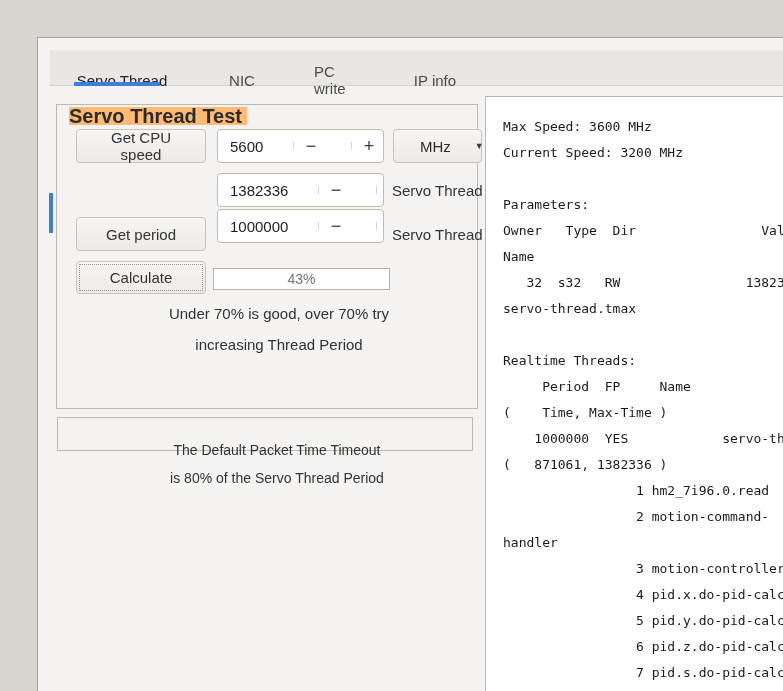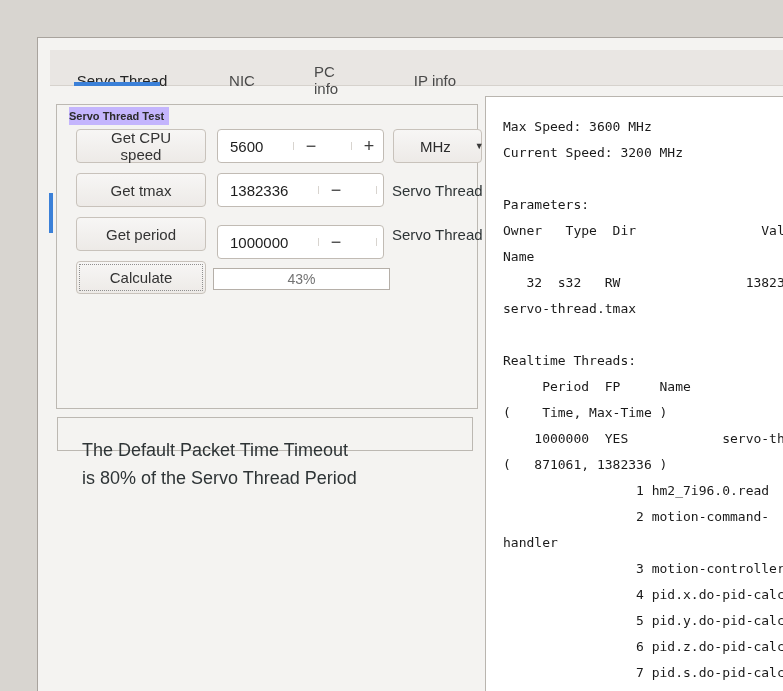--- a/index.html
+++ b/index.html
@@ -32,26 +32,26 @@
   
   #left-accent {
     position:absolute; left:-1px; top:143px; width:4px; height:40px;
     background:var(--accent,#3b80d8);
   }
   
   .gtk-frame { position:absolute; border:1px solid #bcb8b2; background:transparent; }
   #servo-frame { left:6px; top:54px; width:422px; height:305px; }
   #servo-frame-title {
     position:absolute; left:0px; top:-10px; height:18px; line-height:18px;
-    background:#c4b5fd; font-weight:bold; font-size:11px; color:#2b2b2b;
+    background:#fdba74; font-weight:bold; font-size:20px; color:#2b2b2b;
     padding-right:5px; white-space:nowrap;
   }
   #timeout-frame { left:7px; top:367px; width:416px; height:34px; }
   #timeout-frame .note {
-    width:100%; font-size:18px; line-height:15.5px;
+    width:100%; text-align:center; font-size:14px; line-height:15.5px;
     padding-top:1px; color:#2e3436;
   }
   
   .gtk-btn {
     position:absolute; height:34px; width:130px;
     background:linear-gradient(to bottom,#f7f6f5,#edeae7);
     border:1px solid #c8c2bb; border-radius:4px;
     font-size:15px; color:#333; font-family:"Liberation Sans",sans-serif;
     display:flex; align-items:center; justify-content:center; cursor:default;
   }
@@ -113,21 +113,21 @@
 
   <div id="tabbar">
     <div class="tab active" style="width:120px">
       <span>Servo Thread</span>
       <span class="underline"></span>
     </div>
     <div class="tab" style="width:72px">
       <span>NIC</span>
     </div>
     <div class="tab" style="width:70px">
-      <span>PC info</span>
+      <span>PC write</span>
     </div>
     <div class="tab" style="width:78px">
       <span>IP info</span>
     </div>
   </div>
 
   <div id="left-accent"></div>
 
   <div id="servo-frame" class="gtk-frame">
     <div id="servo-frame-title">Servo Thread Test</div>
@@ -142,55 +142,56 @@
       </div>
       <div class="step">
         <span>+</span>
       </div>
     </div>
     <div class="combo" style="top:12px;">
       <span>MHz</span>
       <span class="arrow">▼</span>
     </div>
 
-    <button class="gtk-btn" style="left:7px; top:56px;">
-      <span>Get tmax</span>
-    </button>
     <div class="spin" style="top:56px;">
       <div class="value">1382336</div>
       <div class="step">
         <span>−</span>
       </div>
       <div class="step">
         <span>+</span>
       </div>
     </div>
     <div class="unit-label" style="top:56px;">Servo Thread</div>
 
     <button class="gtk-btn" style="left:7px; top:100px;">
       <span>Get period</span>
     </button>
-    <div class="spin" style="top:108px;">
+    <div class="spin" style="top:92px;">
       <div class="value">1000000</div>
       <div class="step">
         <span>−</span>
       </div>
       <div class="step">
         <span>+</span>
       </div>
     </div>
     <div class="unit-label" style="top:100px;">Servo Thread</div>
 
     <button class="gtk-btn focused" style="left:7px; top:144px; height:33px;">
       <span>Calculate</span>
     </button>
     <div id="pct-box">
       <span>43%</span>
     </div>
 
+    <div id="hint">
+      <div>Under 70% is good, over 70% try</div>
+      <div>increasing Thread Period</div>
+    </div>
   </div>
 
   <div id="timeout-frame" class="gtk-frame">
     <div class="note">
       <div>The Default Packet Time Timeout</div>
       <div>is 80% of the Servo Thread Period</div>
     </div>
   </div>
 
   <div id="output-panel">

